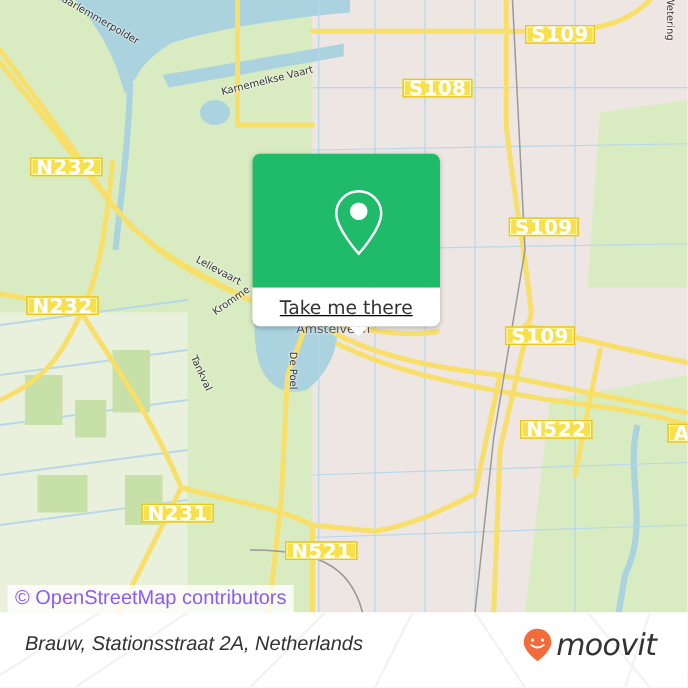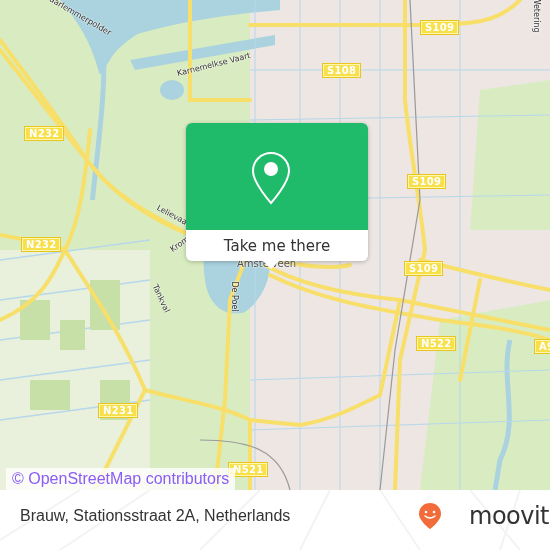--- a/index.html
+++ b/index.html
@@ -1,30 +1,30 @@
 <!DOCTYPE html>
 <html><head>
 <meta charset="utf-8">
 <style>
   html, body { margin: 0; padding: 0; }
   body { width: 550px; height: 550px; overflow: hidden; background: #ffffff; font-family: "Liberation Sans", sans-serif; position: relative; }
   .map { position: absolute; left: 0; top: 0; width: 550px; height: 490px; overflow: hidden; background: #f2efe9; }
   .map svg { position: absolute; left: 0; top: 0; }
-  .shield { position: absolute; background: #f7e04a; border: 1px solid #e8c520; color: #ffffff; font-family: "DejaVu Sans", sans-serif; font-weight: bold; font-size: 10px; line-height: 13px; padding: 0 4px; box-shadow: inset 0 0 0 1px #fff7b0; letter-spacing: 0.3px; }
+  .shield { position: absolute; background: #f7e04a; border: 1px solid #e8c520; color: #ffffff; font-family: "DejaVu Sans", sans-serif; font-weight: bold; font-size: 16px; line-height: 13px; padding: 0 4px; box-shadow: inset 0 0 0 1px #fff7b0; letter-spacing: 0.3px; }
   .street-label { position: absolute; font-family: "DejaVu Sans", sans-serif; font-size: 8px; color: #333; white-space: nowrap; text-shadow: 0 0 2px #fff, 0 0 2px #fff; }
   .city-label { position: absolute; font-family: "DejaVu Sans", sans-serif; font-size: 10px; color: #555; text-shadow: 0 0 2px #fff, 0 0 2px #fff; }
-  .popup { position: absolute; left: 186px; top: 123px; width: 182px; height: 138px; border-radius: 6px; overflow: visible; box-shadow: 0 1px 4px rgba(0,0,0,0.25); }
+  .popup { position: absolute; left: 202px; top: 123px; width: 150px; height: 138px; border-radius: 6px; overflow: visible; box-shadow: 0 1px 4px rgba(0,0,0,0.25); text-decoration: underline; }
   .popup-top { height: 107px; background: #1fba6a; border-radius: 6px 6px 0 0; position: relative; }
   .popup-bottom { height: 31px; background: #ffffff; border-radius: 0 0 6px 6px; display: flex; align-items: center; justify-content: center; font-family: "DejaVu Sans", sans-serif; font-size: 15px; color: #333; cursor: pointer; }
   .popup-arrow { position: absolute; left: 77px; top: 138px; width: 0; height: 0; border-left: 8px solid transparent; border-right: 8px solid transparent; border-top: 8px solid #ffffff; }
   .attribution { position: absolute; left: 6px; top: 468px; background: rgba(255,255,255,0.8); font-family: "Liberation Sans", sans-serif; font-size: 16px; color: #8b5cf6; padding: 2px 6px 2px 6px; height: 18px; line-height: 18px; }
-  .footer { position: absolute; left: 0; top: 490px; width: 550px; height: 48px; background: #ffffff; }
+  .footer { position: absolute; left: 0; top: 490px; width: 550px; height: 48px; background: #ffffff; font-style: italic; }
   .footer-bg { position: absolute; left: 0; top: 0; }
   .address { position: absolute; left: 20px; top: 17px; font-family: "Liberation Sans", sans-serif; font-size: 16px; color: #333; }
-  .logo { position: absolute; left: 418px; top: 12px; display: flex; align-items: flex-end; gap: 24px; }
+  .logo { position: absolute; left: 418px; top: 12px; display: flex; align-items: flex-end; }
   .logo-text { font-family: "DejaVu Sans", sans-serif; font-size: 24px; color: #333; letter-spacing: -0.5px; margin-left: 3px; line-height: 28px; }
 </style>
 </head>
 <body>
 
 <div class="map">
   <svg width="550" height="490" viewBox="0 0 550 490">
 
     <rect x="0" y="0" width="250" height="490" fill="#d9ecc1"></rect>
 
@@ -79,22 +79,22 @@
   </svg>
 
   <div class="shield" style="left:24px;top:126px;">N232</div>
   <div class="shield" style="left:21px;top:237px;">N232</div>
   <div class="shield" style="left:322px;top:63px;">S108</div>
   <div class="shield" style="left:420px;top:20px;">S109</div>
   <div class="shield" style="left:407px;top:174px;">S109</div>
   <div class="shield" style="left:404px;top:261px;">S109</div>
   <div class="shield" style="left:416px;top:336px;">N522</div>
   <div class="shield" style="left:534px;top:339px;">A9</div>
-  <div class="shield" style="left:98px;top:403px;">N231</div>
-  <div class="shield" style="left:228px;top:462px;">N521</div>
+  <div class="shield" style="left:113px;top:403px;">N231</div>
+  <div class="shield" style="left:228px;top:433px;">N521</div>
 
   <div class="street-label" style="left:176px;top:60px;transform:rotate(-14deg);">Karnemelkse Vaart</div>
   <div class="street-label" style="left:155px;top:212px;transform:rotate(28deg);">Lelievaart</div>
   <div class="street-label" style="left:168px;top:236px;transform:rotate(-35deg);">Kromme</div>
   <div class="street-label" style="left:146px;top:294px;transform:rotate(65deg);">Tankval</div>
   <div class="street-label" style="left:219px;top:292px;transform:rotate(90deg);">De Poel</div>
   <div class="street-label" style="left:40px;top:10px;transform:rotate(30deg);">Haarlemmerpolder</div>
   <div class="street-label" style="left:518px;top:10px;transform:rotate(90deg);">Wetering</div>
 
   <div class="city-label" style="left:237px;top:258px;">Amstelveen</div>

